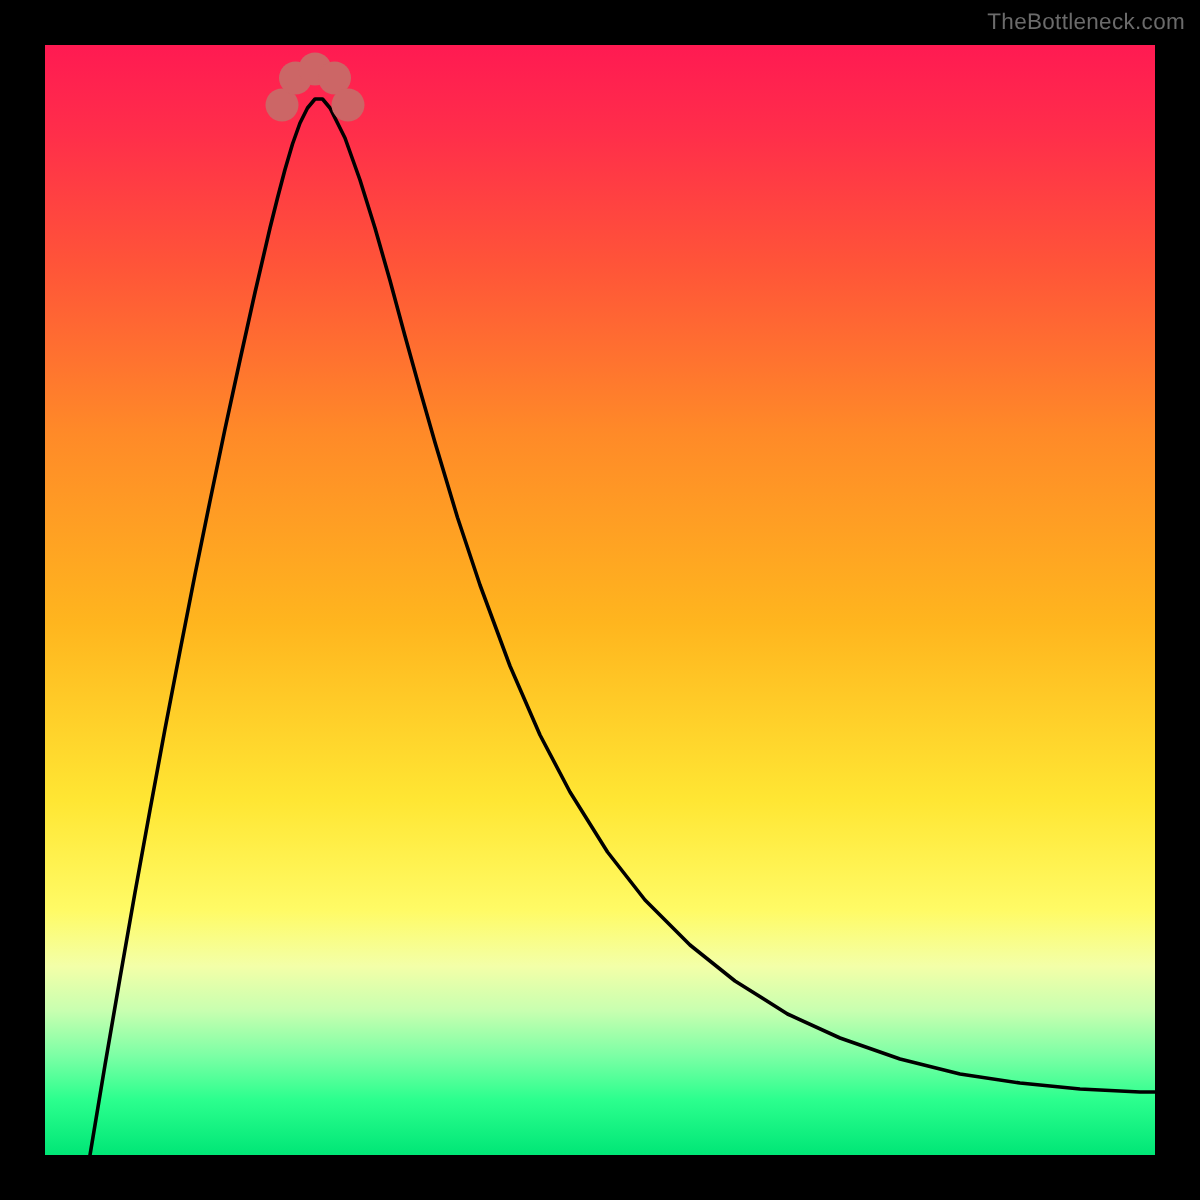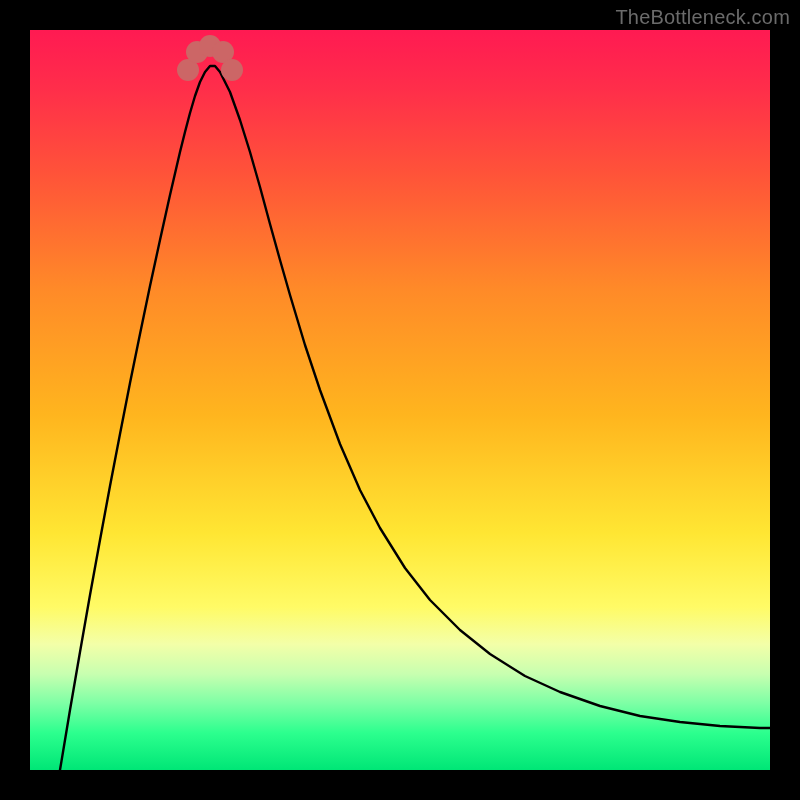--- a/index.html
+++ b/index.html
@@ -24,21 +24,21 @@
     left: 0;
     top: 0;
     width: 740px;
     height: 740px;
   }
   .watermark {
     position: absolute;
     top: 6px;
     right: 10px;
     color: #6b6b6b;
-    font-size: 20px;
+    font-size: 15px;
     font-weight: 500;
     letter-spacing: 0.2px;
     user-select: none;
   }
   svg { display: block; }
 </style>
 </head>
 <body>
 
 <div class="watermark">TheBottleneck.com</div>

